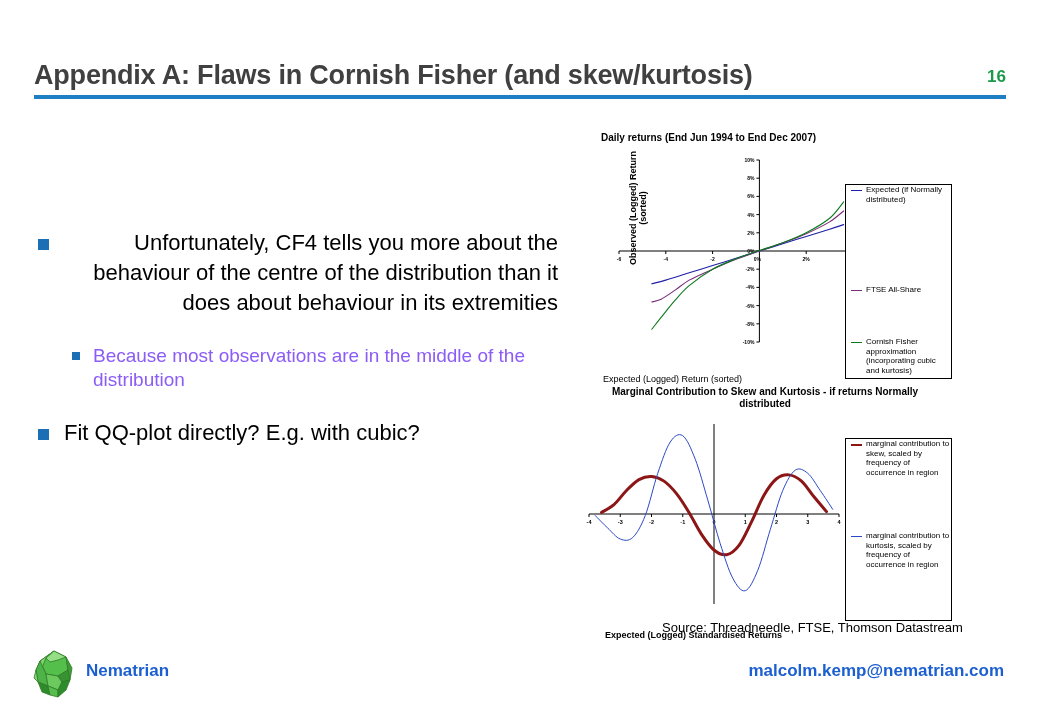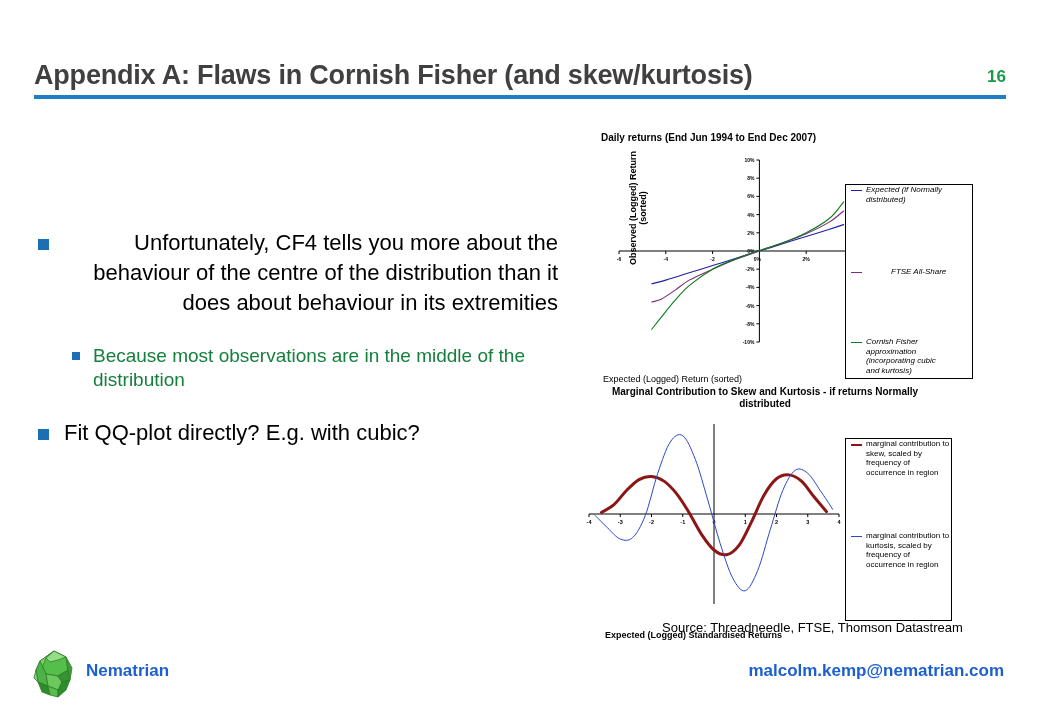--- a/index.html
+++ b/index.html
@@ -23,21 +23,21 @@
     position:absolute;left:34px;top:95px;width:972px;height:4px;
     background:#1f7fc4;
   }
   
   #bullets{position:absolute;left:38px;top:228px;width:520px;}
   .b1{display:flex;margin-bottom:26px;}
   .b1 .sq{width:11px;height:11px;background:#1b6fb5;margin-top:11px;margin-right:15px;flex:0 0 auto;}
   .b1 .txt{font-size:22px;line-height:30px;color:#000;text-align:right;}
   .b2{display:flex;margin:0 0 26px 34px;}
   .b2 .sq{width:8px;height:8px;background:#1b6fb5;margin-top:8px;margin-right:13px;flex:0 0 auto;}
-  .b2 .txt{font-size:19px;line-height:24px;color:#15803d;}
+  .b2 .txt{font-size:19px;line-height:24px;color:#8b5cf6;}
   
   #chart1{position:absolute;left:583px;top:132px;width:400px;height:250px;}
   #chart2{position:absolute;left:583px;top:386px;width:400px;height:232px;}
   .ch-title{
     font-size:10px;font-weight:bold;text-align:center;line-height:12px;
     color:#000;font-family:"Liberation Sans", sans-serif;
   }
   #chart1 .ch-title{text-align:left;padding-left:18px;}
   .plot-wrap{position:relative;}
   .legend-box{
@@ -133,26 +133,26 @@
         <line x1="195.20000000000002" y1="99" x2="195.20000000000002" y2="102" stroke="#000" stroke-width="1"></line>
         <text x="195.20000000000002" y="109" text-anchor="middle" font-size="5" font-family="&quot;Liberation Sans&quot;, sans-serif" font-weight="bold" fill="#000">2%</text>
         <line x1="242" y1="99" x2="242" y2="102" stroke="#000" stroke-width="1"></line>
         <text x="242" y="109" text-anchor="middle" font-size="5" font-family="&quot;Liberation Sans&quot;, sans-serif" font-weight="bold" fill="#000">4%</text>
         <text x="146.4" y="109" text-anchor="middle" font-size="5" font-family="&quot;Liberation Sans&quot;, sans-serif" font-weight="bold" fill="#000">0%</text>
         <path d="M40.76,131.76 C43.10,131.15 48.56,129.94 54.80,128.12 C61.04,126.30 70.40,123.27 78.20,120.84 C86.00,118.41 93.80,115.99 101.60,113.56 C109.40,111.13 117.20,108.71 125.00,106.28 C132.80,103.85 140.60,101.43 148.40,99.00 C156.20,96.57 164.00,94.15 171.80,91.72 C179.60,89.29 187.40,86.87 195.20,84.44 C203.00,82.01 212.36,79.13 218.60,77.16 C224.84,75.19 230.30,73.37 232.64,72.61" fill="none" stroke="#1f1fa8" stroke-width="1.1" stroke-linejoin="round" stroke-linecap="round"></path>
         <path d="M40.76,149.96 C42.32,149.50 46.22,149.20 50.12,147.23 C54.02,145.26 59.48,141.31 64.16,138.13 C68.84,134.94 71.96,131.61 78.20,128.12 C84.44,124.63 93.80,120.69 101.60,117.20 C109.40,113.71 117.20,110.22 125.00,107.19 C132.80,104.16 140.60,101.73 148.40,99.00 C156.20,96.27 164.00,93.69 171.80,90.81 C179.60,87.93 187.40,85.20 195.20,81.71 C203.00,78.22 212.36,73.67 218.60,69.88 C224.84,66.09 230.30,60.78 232.64,58.96" fill="none" stroke="#7b2e7b" stroke-width="1.1" stroke-linejoin="round" stroke-linecap="round"></path>
         <path d="M40.76,177.26 C42.32,175.29 46.22,170.28 50.12,165.43 C54.02,160.58 59.48,153.45 64.16,148.14 C68.84,142.83 71.96,138.74 78.20,133.58 C84.44,128.42 93.80,121.67 101.60,117.20 C109.40,112.73 117.20,109.84 125.00,106.73 C132.80,103.63 140.60,101.20 148.40,98.54 C156.20,95.89 164.00,93.77 171.80,90.81 C179.60,87.85 187.40,84.89 195.20,80.80 C203.00,76.70 212.36,71.40 218.60,66.24 C224.84,61.08 230.30,52.59 232.64,49.86" fill="none" stroke="#0e7a1e" stroke-width="1.1" stroke-linejoin="round" stroke-linecap="round"></path>
       </svg>
     <div id="c1-xlabel" class="ax-label">Expected (Logged) Return (sorted)</div>
-    <div class="legend-box" id="c1-legend" style="left:262px;top:32px;width:128px;height:195px;padding:6px 5px 0 4px;font-style:italic;">
+    <div class="legend-box" id="c1-legend" style="left:262px;top:32px;width:107px;height:195px;padding:6px 5px 0 4px;">
         <div class="leg-item" style="position: absolute; top: 0px; left: 5px; width: 100px;">
           <span class="leg-line" style="display: inline-block; width: 11px; height: 0px; border-top: 1.4px solid rgb(31, 31, 168);"></span>
           <span class="leg-txt">Expected (if Normally distributed)</span>
         </div>
-        <div class="leg-item" style="position: absolute; top: 82px; left: 5px; width: 100px; gap: 25px;">
+        <div class="leg-item" style="position: absolute; top: 100px; left: 5px; width: 100px;">
           <span class="leg-line" style="display: inline-block; width: 11px; height: 0px; border-top: 1.4px solid rgb(123, 46, 123);"></span>
           <span class="leg-txt">FTSE All-Share</span>
         </div>
         <div class="leg-item" style="position: absolute; top: 152px; left: 5px; width: 100px;">
           <span class="leg-line" style="display: inline-block; width: 11px; height: 0px; border-top: 1.4px solid rgb(14, 122, 30);"></span>
           <span class="leg-txt">Cornish Fisher approximation (incorporating cubic and kurtosis)</span>
         </div>
       </div>
   </div>
 </div>

